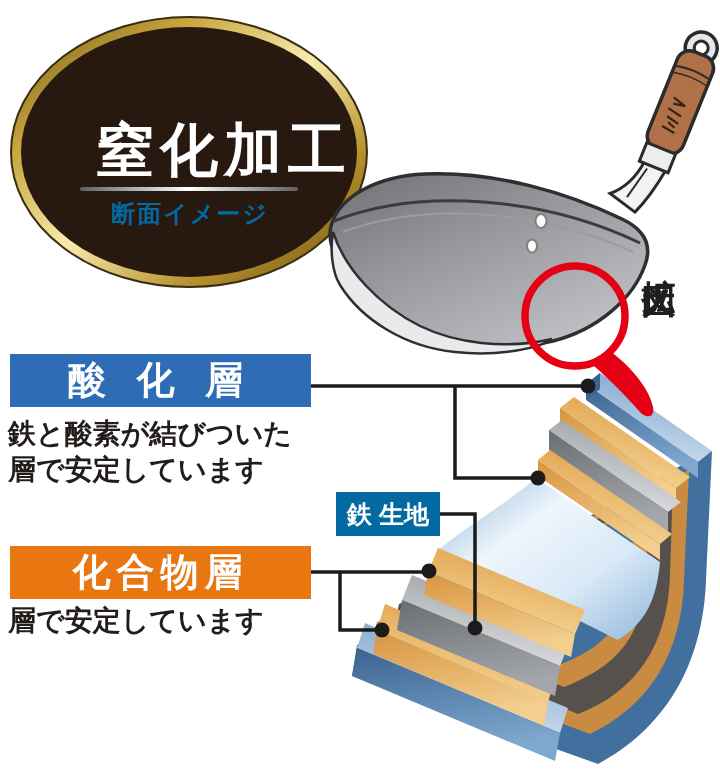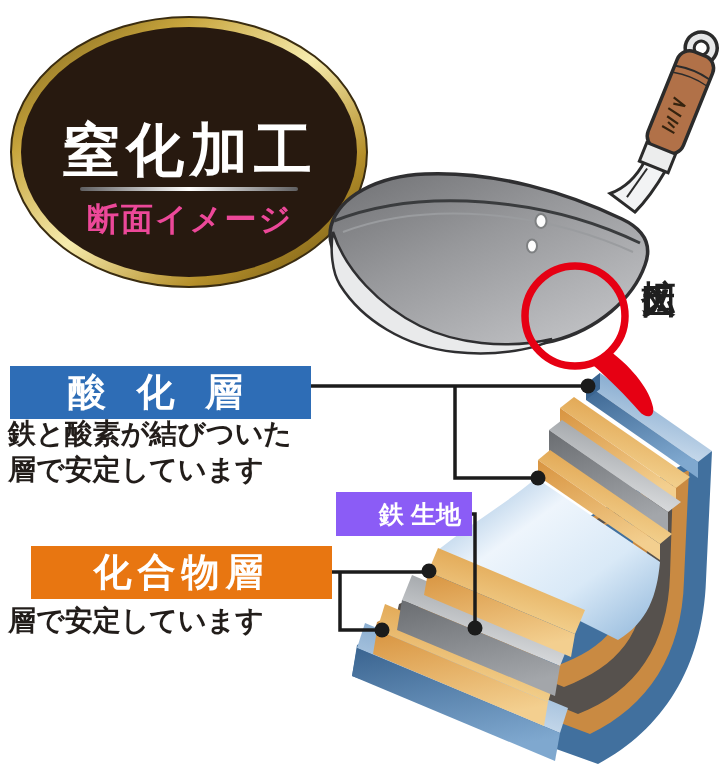--- a/index.html
+++ b/index.html
@@ -5,55 +5,55 @@
   html,body{margin:0;padding:0;}
   body{
     width:720px;height:783px;position:relative;overflow:hidden;
     background:#ffffff;
     font-family:"Liberation Sans","DejaVu Sans",sans-serif;
   }
   .abs{position:absolute;}
   svg{display:block;}
   
   .badge-title{
-    left:28px;top:112px;width:324px;text-align:center;
+    left:28px;top:112px;width:324px;text-align:right;
     font-family:"DejaVu Serif","Liberation Serif",serif;
     font-weight:700;font-size:58px;color:#ffffff;letter-spacing:6px;
     white-space:nowrap;
   }
   .badge-subtitle{
     left:60px;top:198px;width:260px;text-align:center;
-    font-weight:700;font-size:32px;color:#ec4899;letter-spacing:2px;
+    font-weight:700;font-size:24px;color:#0369a1;letter-spacing:2px;
     white-space:nowrap;
   }
   
   .kakudaizu{
     left:638px;top:252px;width:42px;height:130px;
     writing-mode:vertical-rl;text-orientation:upright;
     font-weight:700;font-size:34px;color:#1f1f1f;letter-spacing:4px;
     line-height:42px;
   }
   
   .label-box{
     left:10px;width:301px;height:53px;display:flex;align-items:center;
     justify-content:center;color:#ffffff;font-weight:700;font-size:38px;
     white-space:nowrap;
   }
-  .label-oxide{top:366px;background:#2e6db6;letter-spacing:10px;}
-  .label-compound{top:546px;background:#e87611;letter-spacing:6px;margin-left:21px;}
+  .label-oxide{top:354px;background:#2e6db6;letter-spacing:10px;}
+  .label-compound{top:546px;background:#e87611;letter-spacing:6px;}
   .desc{
     left:8px;width:330px;color:#221d1a;font-weight:600;font-size:28px;
     line-height:36px;letter-spacing:0px;white-space:nowrap;font-family:Liberation Mono, monospace;
   }
   .desc-oxide{top:418px;}
   .desc-compound{top:605px;}
   .iron-box{
-    left:336px;top:492px;width:104px;height:44px;background:#8b5cf6;
+    left:336px;top:492px;width:104px;height:44px;background:#0369a1;
     display:flex;align-items:center;justify-content:center;
-    color:#ffffff;font-weight:700;font-size:25px;white-space:nowrap;padding-left:32px;
+    color:#ffffff;font-weight:700;font-size:25px;white-space:nowrap;
   }
 </style>
 </head>
 <body>
 
 <svg class="abs" style="left:0;top:0;" width="720" height="783" viewBox="0 0 720 783">
   <defs>
     <linearGradient id="goldG" x1="0" y1="0" x2="1" y2="1">
       <stop offset="0" stop-color="#6e5716"></stop>
       <stop offset="0.25" stop-color="#c7a43c"></stop>

